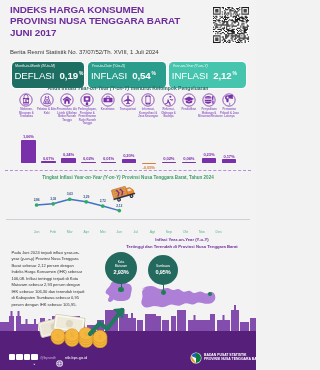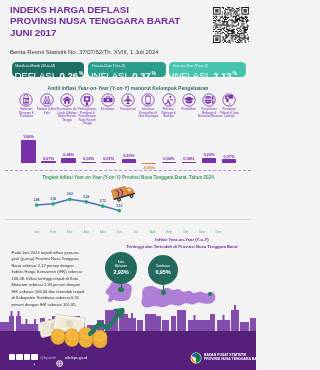--- a/index.html
+++ b/index.html
@@ -7,21 +7,21 @@
 html,body{width:256px;height:370px;overflow:hidden}
 body{font-family:"Liberation Sans",sans-serif;background:#f2f2f2;position:relative}
 .page{position:absolute;left:0;top:0;width:256px;height:370px;background:#f3f3f3;overflow:hidden}
 .grid-bg{position:absolute;left:0;top:0;width:256px;height:332px;
   background-image:linear-gradient(to right,#e9e9e9 .5px,transparent .5px),linear-gradient(to bottom,#e9e9e9 .5px,transparent .5px);
   background-size:19px 19px}
 .title{position:absolute;left:10px;top:4.3px;color:#6e2d9c;font-weight:bold;font-size:9.9px;line-height:11.15px;letter-spacing:-.1px}
 .title div{white-space:nowrap}
 .subtitle{position:absolute;left:10px;top:49.4px;color:#3b3b3b;font-size:6.05px;letter-spacing:-.05px;white-space:nowrap}
 .qr{position:absolute;left:213px;top:7px}
-.mbox{position:absolute;top:62.2px;height:15px;border-radius:4.2px;color:#fff;overflow:hidden;box-shadow:0 0 0 1.1px #fbfbfb}
+.mbox{position:absolute;top:62.2px;height:26px;border-radius:4.2px;color:#fff;overflow:hidden;box-shadow:0 0 0 1.1px #fbfbfb}
 .mbox .per{position:absolute;left:3.2px;top:2.1px;font-size:3.6px;font-style:italic;white-space:nowrap;opacity:.92}
 .mbox .row{position:absolute;left:2.6px;top:7.8px;white-space:nowrap;display:flex;align-items:baseline}
 .mbox .ty{font-size:9.7px;font-weight:400;letter-spacing:-.05px}
 .mbox .va{font-size:9.7px;font-weight:bold;margin-left:5.2px;letter-spacing:-.15px}
 .mbox .un{font-size:4.9px;font-weight:bold;position:relative;top:-3.8px;margin-left:1.0px}
 .andil-title{position:absolute;left:0;width:256px;top:84.9px;text-align:center;color:#2f6b64;font-size:5.05px;font-weight:bold}
 .andil-title em{font-style:italic}
 .cat{position:absolute;width:22px;text-align:center}
 .cicon{display:block;margin:0 auto}
 .clabel{font-size:2.8px;color:#9569c6;line-height:3.55px;margin-top:1.1px;font-weight:bold;letter-spacing:-.03px}
@@ -40,21 +40,21 @@
 .handle{position:absolute;font-size:3.9px;color:#cdb3e0;font-style:italic;white-space:nowrap}
 .site{position:absolute;font-size:3.9px;color:#fff;white-space:nowrap}
 .blogo-t{position:absolute;font-size:3.4px;color:#fff;font-weight:bold;line-height:4.5px;white-space:nowrap}
 </style>
 </head>
 <body>
 
 <div class="page">
   <div class="grid-bg"></div>
   <div class="title">
-    <div>INDEKS HARGA DEFLASI</div>
+    <div>INDEKS HARGA KONSUMEN</div>
     <div>PROVINSI NUSA TENGGARA BARAT</div>
     <div>JUNI 2017</div>
   </div>
   <div class="subtitle">Berita Resmi Statistik No. 37/07/52/Th. XVIII, 1 Juli 2024</div>
   <div class="qr"><svg width="36" height="36" viewBox="0 0 36 36">
         <rect width="36" height="36" fill="#fff"></rect>
         <g fill="#1a1a1a">
           <rect x="0.000" y="0.000" width="7.636" height="1.091"></rect>
           <rect x="8.727" y="0.000" width="2.182" height="1.091"></rect>
           <rect x="14.182" y="0.000" width="3.273" height="1.091"></rect>
@@ -322,29 +322,29 @@
           <rect x="15.273" y="34.909" width="2.182" height="1.091"></rect>
           <rect x="22.909" y="34.909" width="4.364" height="1.091"></rect>
           <rect x="28.364" y="34.909" width="1.091" height="1.091"></rect>
           <rect x="31.636" y="34.909" width="1.091" height="1.091"></rect>
         </g>
       </svg></div>
   <div class="mbox" style="left:11.8px;width:72px;background:#1e6f63">
     <div class="per">Month-to-Month (M-to-M)</div>
     <div class="row">
       <span class="ty">DEFLASI</span>
-      <span class="va">0,26</span>
+      <span class="va">0,19</span>
       <span class="un">%</span>
     </div>
   </div>
   <div class="mbox" style="left:88.3px;width:77.5px;background:#2a9d8c">
     <div class="per">Year-to-Date (Y-to-D)</div>
     <div class="row">
       <span class="ty">INFLASI</span>
-      <span class="va">0,37</span>
+      <span class="va">0,54</span>
       <span class="un">%</span>
     </div>
   </div>
   <div class="mbox" style="left:169.2px;width:77.3px;background:#45c4ae">
     <div class="per">Year-on-Year (Y-on-Y)</div>
     <div class="row">
       <span class="ty">INFLASI</span>
       <span class="va">2,12</span>
       <span class="un">%</span>
     </div>

